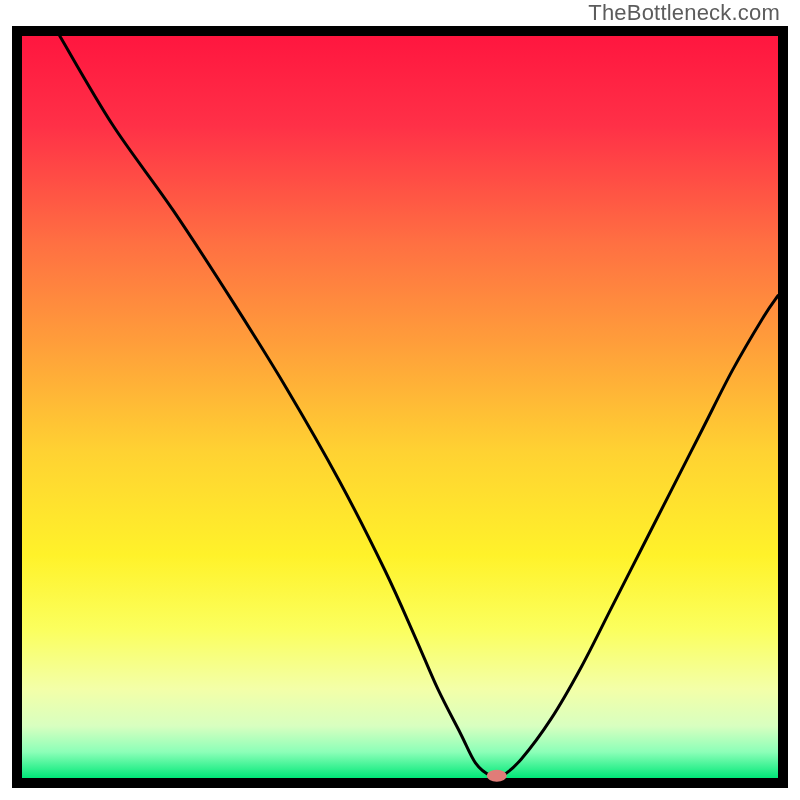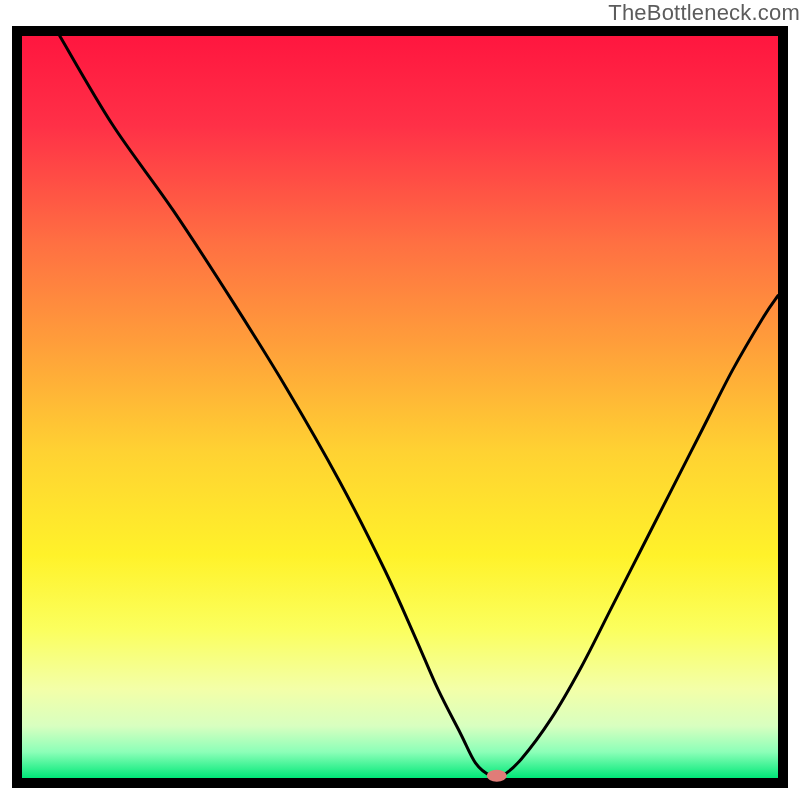--- a/index.html
+++ b/index.html
@@ -7,21 +7,21 @@
     padding: 0;
     background: #fff;
     font-family: Arial, Helvetica, sans-serif;
     width: 800px;
     height: 800px;
     position: relative;
   }
   .watermark {
     position: absolute;
     top: 0px;
-    right: 0;
+    right: 20px;
     font-size: 22px;
     font-weight: 500;
     color: #5c5c5c;
     letter-spacing: 0.2px;
   }
   .plot-wrap {
     position: absolute;
     left: 12px;
     top: 26px;
     width: 776px;

